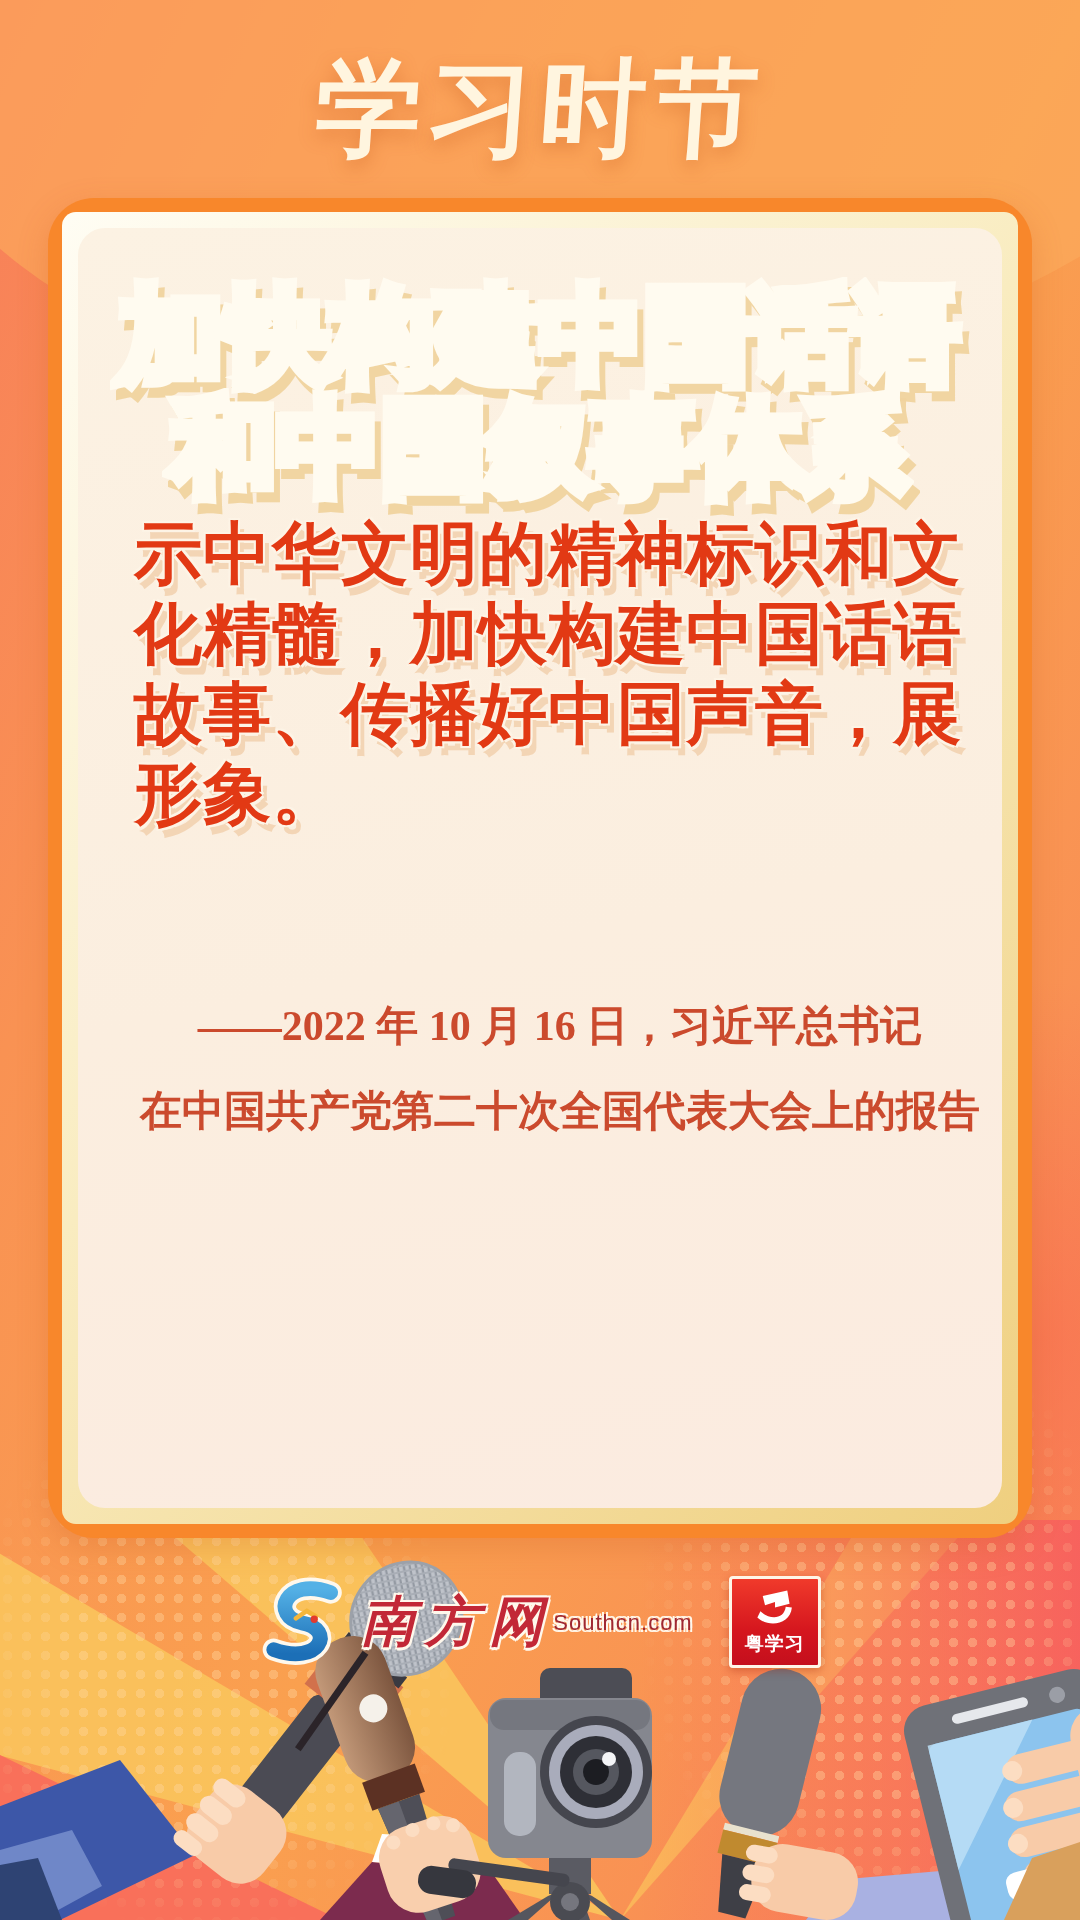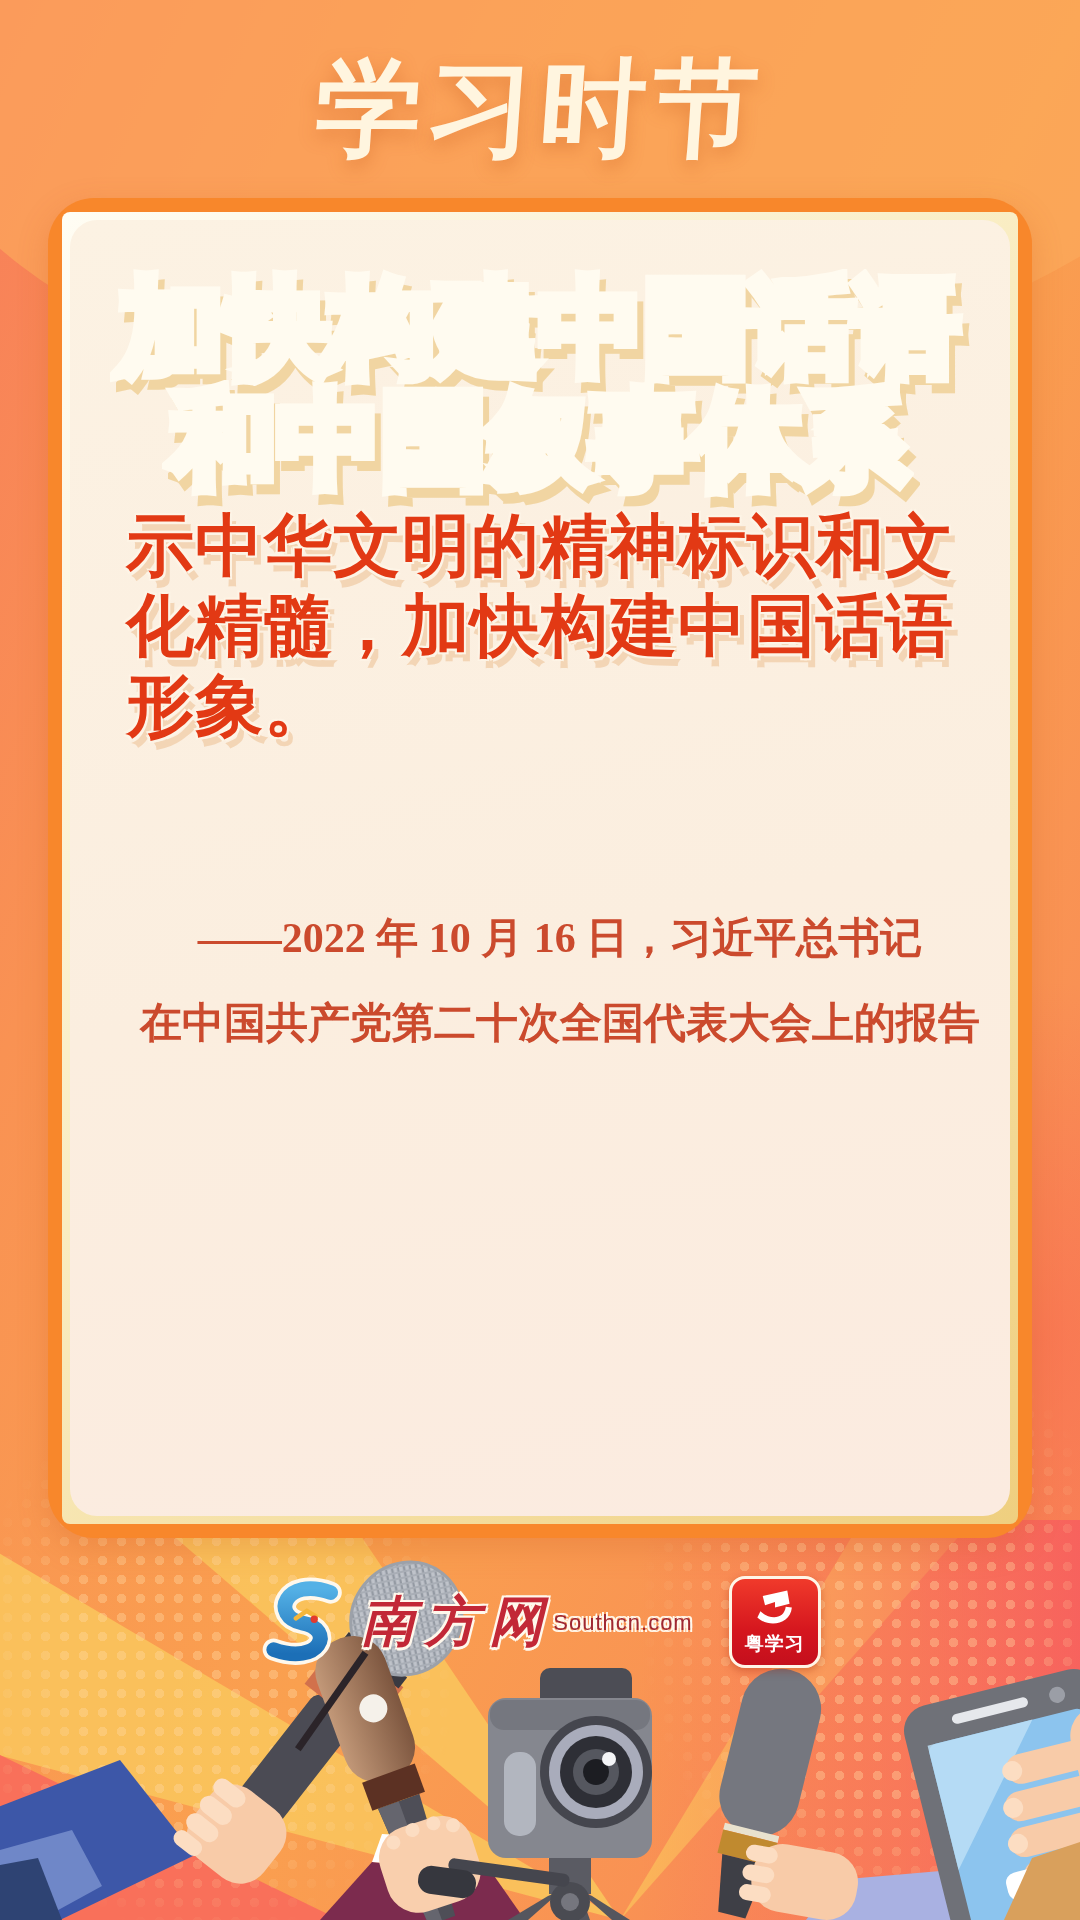--- a/index.html
+++ b/index.html
@@ -35,21 +35,21 @@
     text-shadow:0 7px 18px rgba(198,84,24,.35);
   }
 
   
   .card{
     position:absolute;left:48px;top:198px;width:984px;height:1340px;
     background:#F8872B;border-radius:46px;padding:14px;box-sizing:border-box;
     box-shadow:0 10px 30px rgba(205,90,30,.25);
   }
   .card-stripe{
-    width:100%;height:100%;box-sizing:border-box;padding:8px;border-radius:8px;
+    width:100%;height:100%;box-sizing:border-box;padding:16px;border-radius:14px;
     background:linear-gradient(135deg,#FFFDF4 0%,#F9ECC0 45%,#EFCF7F 100%);
   }
   .card-panel{
     width:100%;height:100%;box-sizing:border-box;border-radius:27px;
     background:linear-gradient(168deg,#FCF2E3 0%,#FBEEDF 55%,#FBEBE0 100%);
     overflow:hidden;
   }
   .headline{margin-top:52px;text-align:center;}
   .hl{
     position:relative;z-index:0;
@@ -90,21 +90,21 @@
   .southcn-name{
     font-family:"Liberation Serif",serif;font-weight:900;font-style:italic;
     font-size:54px;letter-spacing:10px;color:#C22837;line-height:58px;
     text-shadow:-2px -2px 0 #FFF8EC,2px -2px 0 #FFF8EC,-2px 2px 0 #FFF8EC,2px 2px 0 #FFF8EC,0 3px 0 #FFF8EC;
   }
   .southcn-domain{
     font-size:22px;font-weight:400;letter-spacing:1px;color:#9E2733;margin-top:2px;
     text-shadow:-2px -2px 0 #FFF8EC,2px -2px 0 #FFF8EC,-2px 2px 0 #FFF8EC,2px 2px 0 #FFF8EC;
   }
   .yuexuexi{
-    width:86px;height:86px;border-radius:16px;border:3px solid #FFF6E8;
+    width:86px;height:86px;border-radius:4px;border:3px solid #FFF6E8;
     background:linear-gradient(180deg,#F03A2B 0%,#D5161E 60%,#C40F1D 100%);
     box-shadow:0 3px 8px rgba(160,30,10,.35);
     display:flex;flex-direction:column;align-items:center;justify-content:center;
   }
   .yxx-glyph{width:46px;height:42px;display:block;}
   .yxx-name{font-size:19px;font-weight:900;color:#FFFFFF;letter-spacing:1px;margin-top:1px;}
 </style>
 </head>
 <body>
 
@@ -140,20 +140,21 @@
       <div class="card-panel">
 
         <div class="headline">
           <div class="hl" data-text="加快构建中国话语">加快构建中国话语</div>
           <div class="hl" data-text="和中国叙事体系">和中国叙事体系</div>
         </div>
 
         <div class="quote">
           <div class="q-line">示中华文明的精神标识和文</div>
           <div class="q-line">化精髓，加快构建中国话语</div>
+          <div class="q-line">故事、传播好中国声音，展</div>
           <div class="q-line">形象。</div>
         </div>
 
         <div class="attrib">
           <div class="a-line">——2022 年 10 月 16 日，习近平总书记</div>
           <div class="a-line">在中国共产党第二十次全国代表大会上的报告</div>
         </div>
 
       </div>
     </div>

